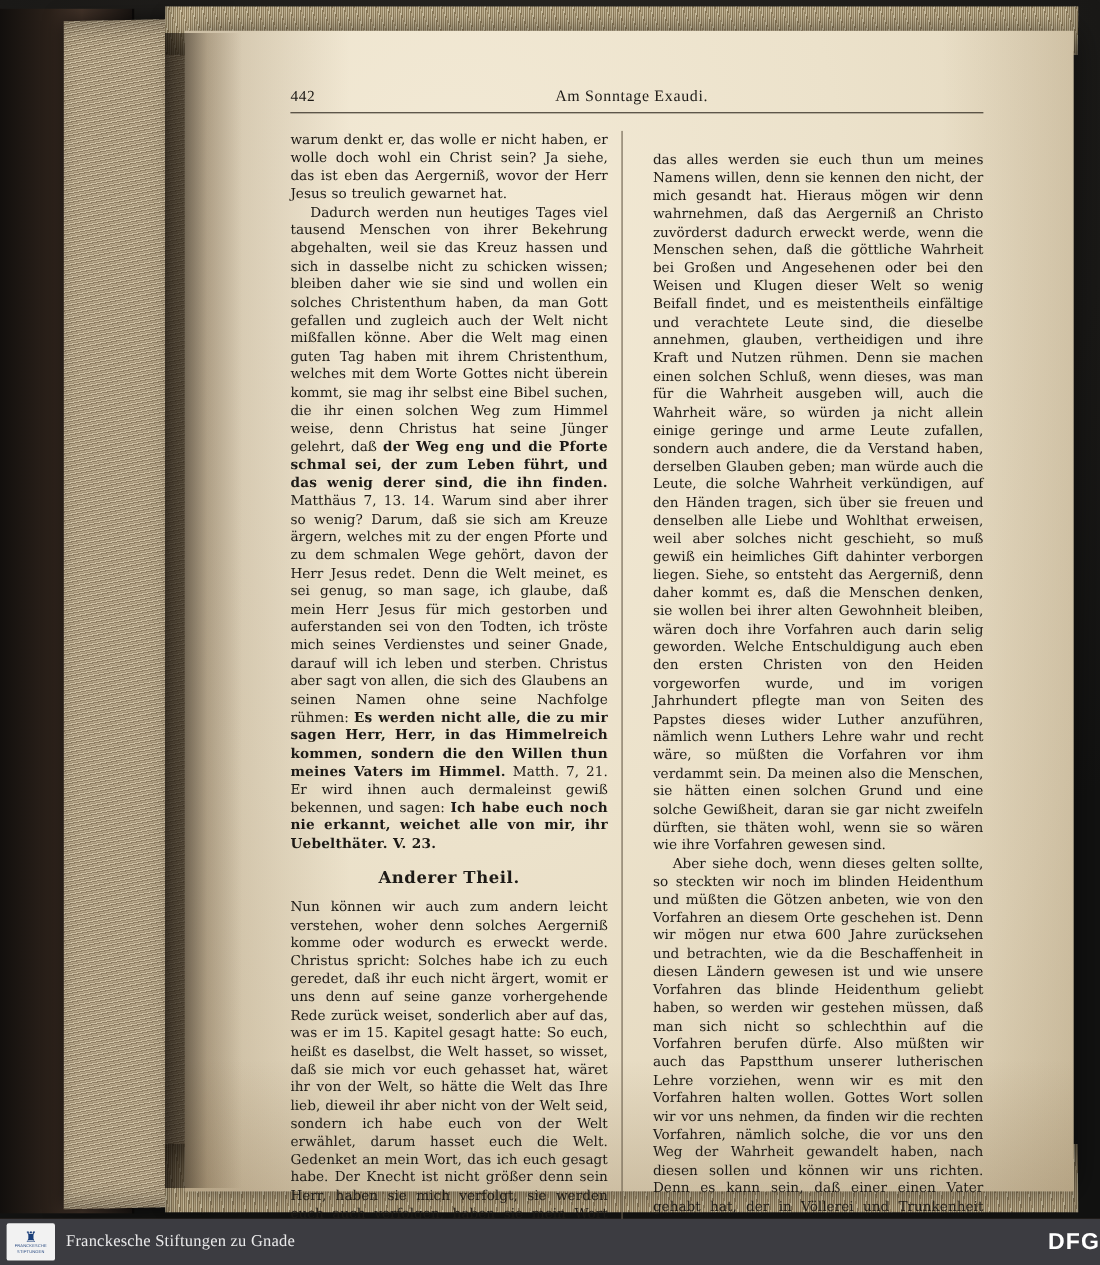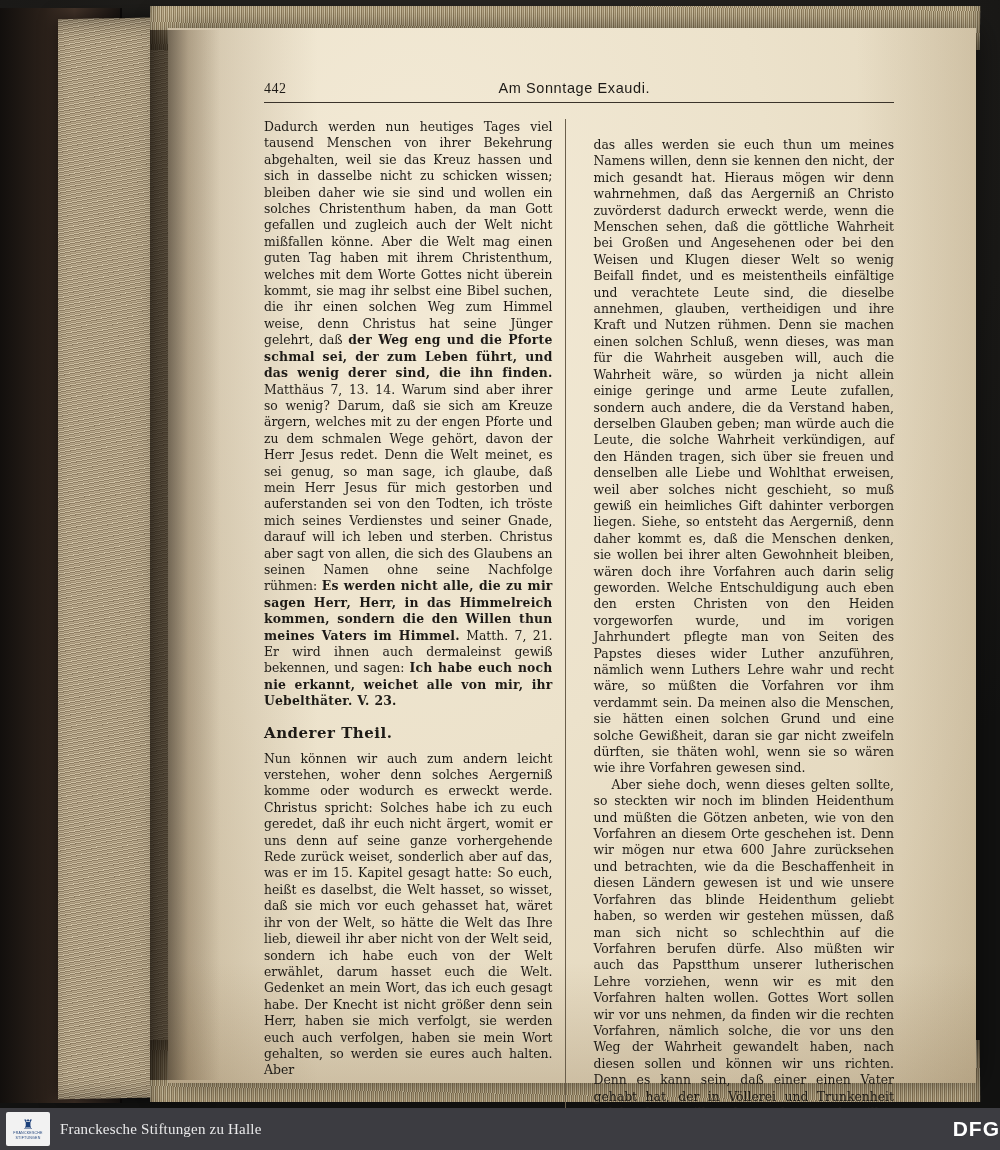--- a/index.html
+++ b/index.html
@@ -99,21 +99,21 @@
     border-bottom:1px solid #3a332a;
     padding-bottom:5px;
     margin-bottom:16px;
   }
   .folio{
     font-family:"Liberation Serif", serif;
     font-size:14px;letter-spacing:.5px;
   }
   .runtitle{
     flex:1;text-align:center;
-    font-family:Liberation Sans, sans-serif;
+    font-family:Liberation Serif, serif;
     font-size:14.5px;letter-spacing:.6px;
     margin-right:32px;
   }
   .cols{
     display:flex;gap:26px;
   }
   .col{
     width:302px;
     position:relative;
   }
@@ -126,20 +126,21 @@
     line-height:16.4px;
     text-align:justify;
     text-justify:inter-word;
     word-spacing:0.4px;
     hyphens:auto;
   }
   p.para + p.para{ text-indent:18px; }
   p.first{ text-indent:0; }
   b.fett{ font-weight:bold; letter-spacing:.2px;margin-top:20px; }
   .subhead{
+    text-align:center;
     font-family:"DejaVu Serif", serif;
     font-weight:bold;
     font-size:15px;
     margin:14px 0 9px 0;
     letter-spacing:.5px;
   }
   .ghost{
     
     position:absolute;left:6px;top:612px;width:275px;height:30px;
     opacity:.16;color:#6b5a3c;font-size:11.5px;line-height:15px;
@@ -195,20 +196,21 @@
     <div class="content">
 
       <div class="runhead">
         <div class="folio">442</div>
         <div class="runtitle">Am Sonntage Exaudi.</div>
       </div>
 
       <div class="cols">
 
         <div class="col left">
+          <p class="para first">warum denkt er, das wolle er nicht haben, er wolle doch wohl ein Christ sein? Ja siehe, das ist eben das Aergerniß, wovor der Herr Jesus so treulich gewarnet hat.</p>
           <p class="para"><span>Dadurch werden nun heutiges Tages viel tausend Menschen von ihrer Bekehrung abgehalten, weil sie das Kreuz hassen und sich in dasselbe nicht zu schicken wissen; bleiben daher wie sie sind und wollen ein solches Christenthum haben, da man Gott gefallen und zugleich auch der Welt nicht mißfallen könne. Aber die Welt mag einen guten Tag haben mit ihrem Christenthum, welches mit dem Worte Gottes nicht überein kommt, sie mag ihr selbst eine Bibel suchen, die ihr einen solchen Weg zum Himmel weise, denn Christus hat seine Jünger gelehrt, daß</span> <b class="fett">der Weg eng und die Pforte schmal sei, der zum Leben führt, und das wenig derer sind, die ihn finden.</b> <span>Matthäus 7, 13. 14.  Warum sind aber ihrer so wenig? Darum, daß sie sich am Kreuze ärgern, welches mit zu der engen Pforte und zu dem schmalen Wege gehört, davon der Herr Jesus redet.  Denn die Welt meinet, es sei genug, so man sage, ich glaube, daß mein Herr Jesus für mich gestorben und auferstanden sei von den Todten, ich tröste mich seines Verdienstes und seiner Gnade, darauf will ich leben und sterben. Christus aber sagt von allen, die sich des Glaubens an seinen Namen ohne seine Nachfolge rühmen:</span> <b class="fett">Es werden nicht alle, die zu mir sagen Herr, Herr, in das Himmelreich kommen, sondern die den Willen thun meines Vaters im Himmel.</b><span> Matth. 7, 21.  Er wird ihnen auch dermaleinst gewiß bekennen, und sagen:</span> <b class="fett">Ich habe euch noch nie erkannt, weichet alle von mir, ihr Uebelthäter.  V. 23.</b></p>
 
           <div class="subhead">Anderer Theil.</div>
 
           <p class="para first">Nun können wir auch zum andern leicht verstehen, woher denn solches Aergerniß komme oder wodurch es erweckt werde.  Christus spricht: Solches habe ich zu euch geredet, daß ihr euch nicht ärgert, womit er uns denn auf seine ganze vorhergehende Rede zurück weiset, sonderlich aber auf das, was er im 15. Kapitel gesagt hatte: So euch, heißt es daselbst, die Welt hasset, so wisset, daß sie mich vor euch gehasset hat, wäret ihr von der Welt, so hätte die Welt das Ihre lieb, dieweil ihr aber nicht von der Welt seid, sondern ich habe euch von der Welt erwählet, darum hasset euch die Welt.  Gedenket an mein Wort, das ich euch gesagt habe.  Der Knecht ist nicht größer denn sein Herr, haben sie mich verfolgt, sie werden euch auch verfolgen, haben sie mein Wort gehalten, so werden sie eures auch halten.  Aber</p>
 
           <div class="ghost"></div>
         </div>
 
         <div class="col right">
@@ -220,17 +222,17 @@
     </div>
   </div>
 
   <div class="gutter-shadow"></div>
 
   <div class="bottombar">
     <div class="logo-box">
       <div class="glyph">♜</div>
       <div class="cap">FRANCKESCHE STIFTUNGEN</div>
     </div>
-    <div class="inst">Franckesche Stiftungen zu Halle</div>
+    <div class="inst">Franckesche Stiftungen zu Gnade</div>
     <div class="dfg">DFG</div>
   </div>
 
 </div>
 
 </body></html>

